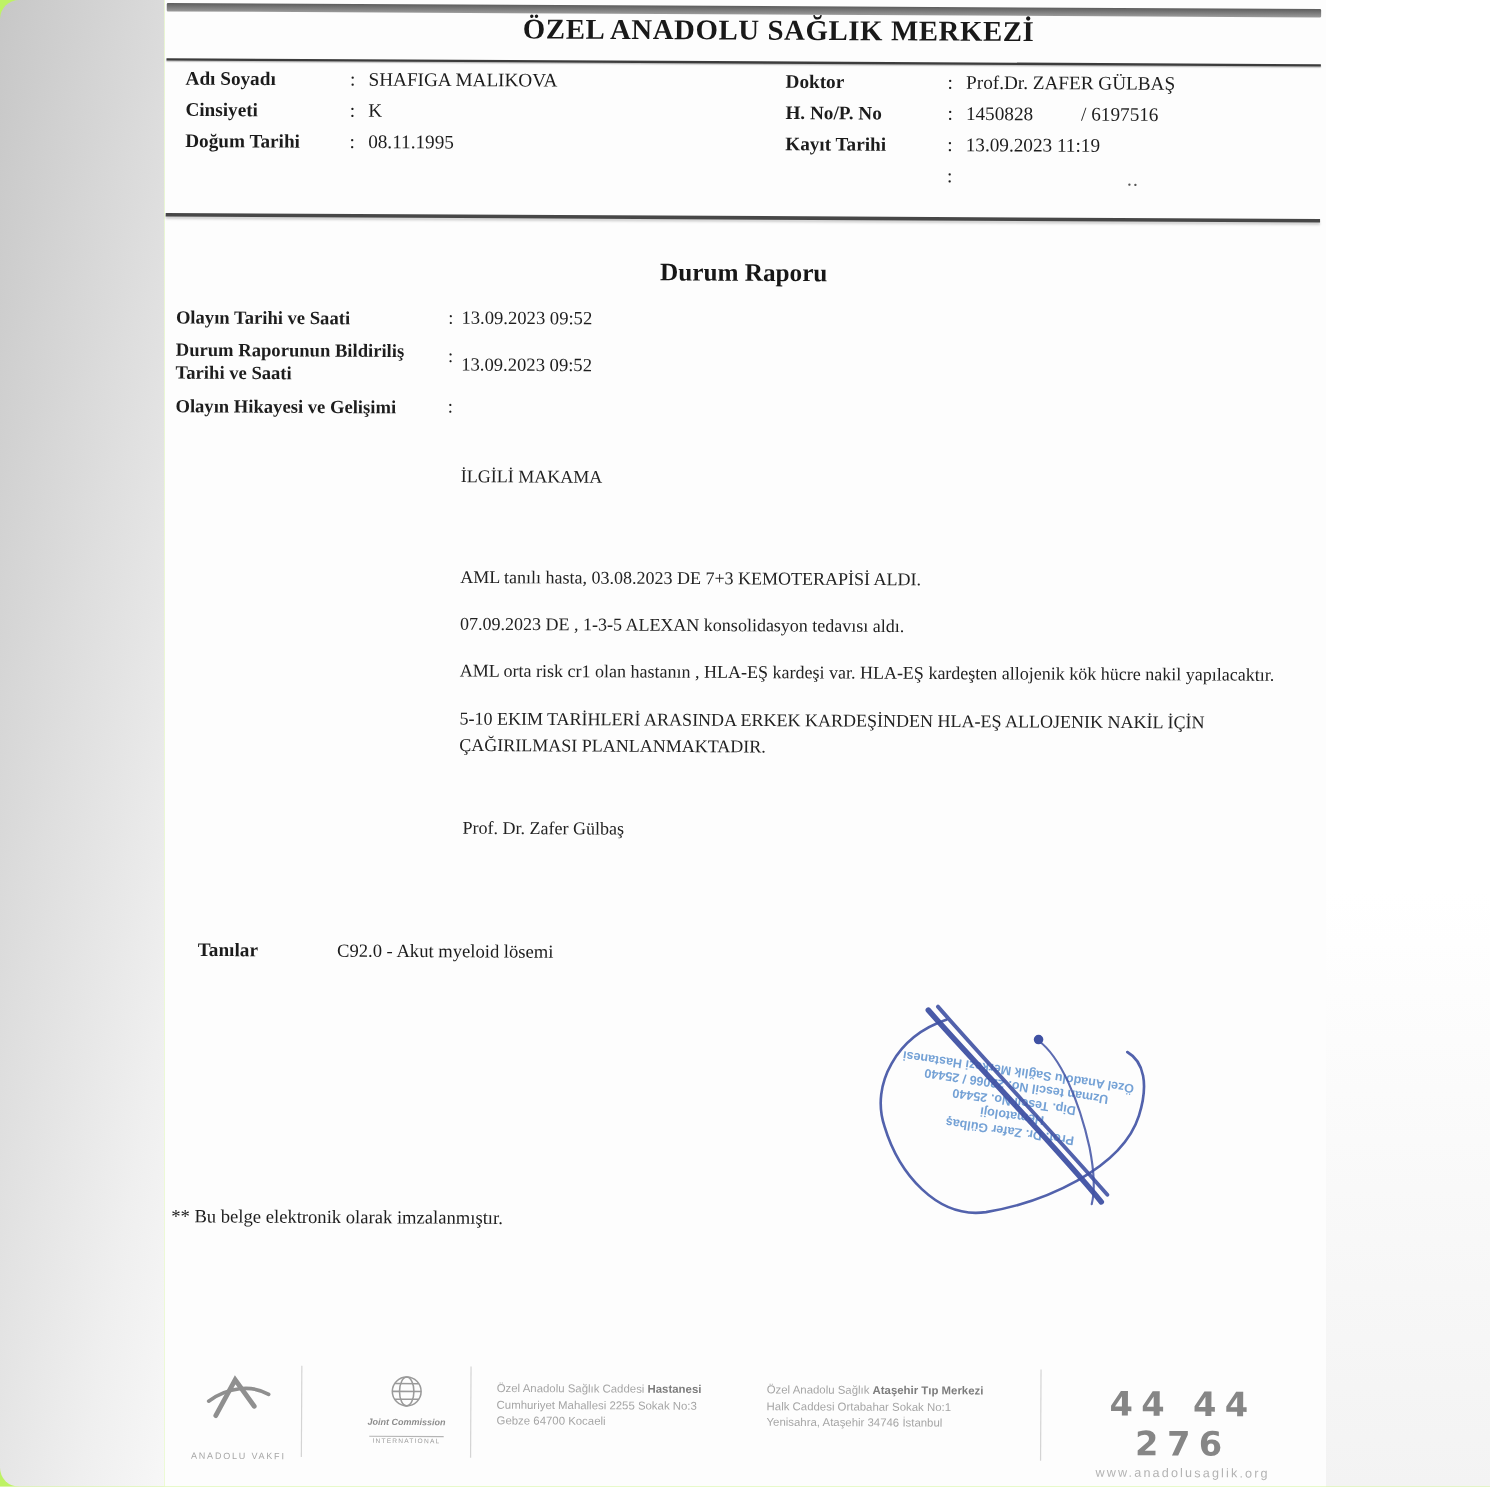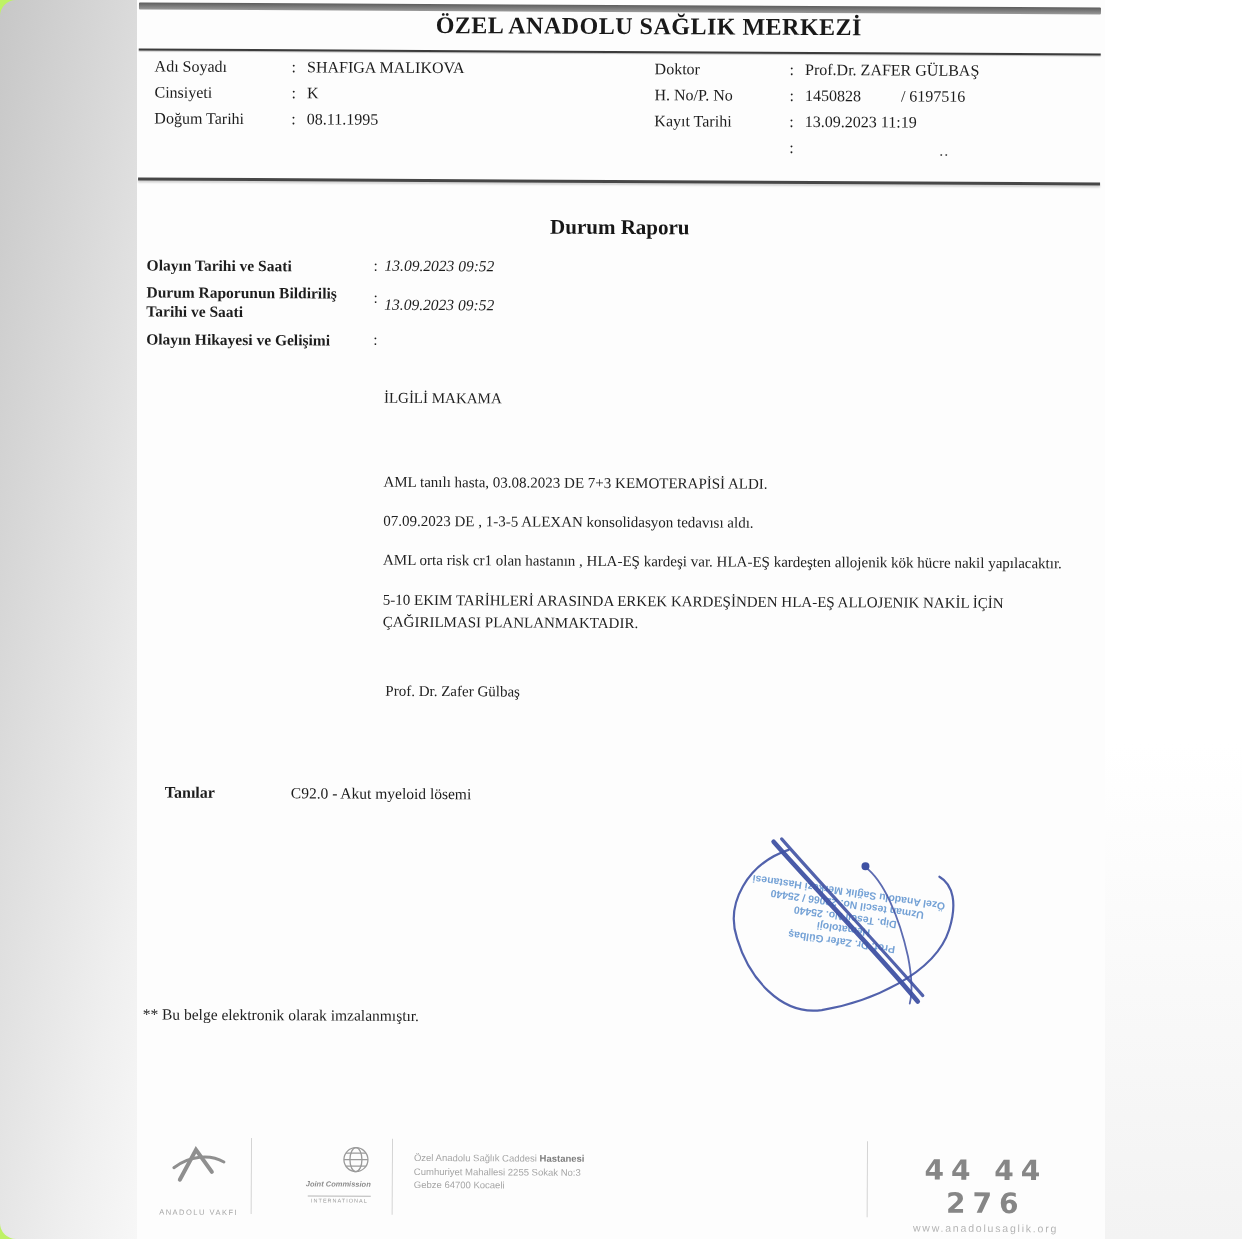--- a/index.html
+++ b/index.html
@@ -18,57 +18,57 @@
           background:linear-gradient(180deg,#5c5c5c,#9a9a9a);border-radius:1px;}
   .hosp-title{position:absolute;left:0;right:0;top:13px;text-align:center;
               font-weight:700;font-size:24px;letter-spacing:0.5px;color:#191919;
               transform:translateX(28px);}
   .thinline{position:absolute;left:2px;right:4px;top:51px;height:2px;background:#3c3c3c;
             box-shadow:0 1px 1px rgba(0,0,0,.25);}
   .thickline{position:absolute;left:2px;right:4px;top:180px;height:3px;background:#474747;
              box-shadow:0 2px 2px rgba(0,0,0,.18);}
 
   .info-row{position:absolute;font-size:16px;color:#1c1c1c;white-space:nowrap;}
-  .info-row .lbl{display:inline-block;font-weight:400;}
+  .info-row .lbl{display:inline-block;font-weight:700;}
   .p-row .lbl{width:137px;}
   .d-row .lbl{width:135px;}
   .info-row .val{margin-left:11px;}
   .val-part1{display:inline-block;width:96px;}
   .dots{position:absolute;left:285px;top:2px;color:#555;letter-spacing:1px;}
 
   
   .report-title{position:absolute;left:0;right:0;top:215px;text-align:center;
                 font-weight:700;font-size:21px;color:#161616;}
   .f-row{position:absolute;font-size:15.5px;color:#1d1d1d;}
   .f-lbl{position:absolute;left:11px;top:0;width:232px;font-weight:700;line-height:19px;}
   .f-colon{position:absolute;left:238px;top:0;}
-  .f-val{position:absolute;left:249px;top:0;white-space:nowrap;font-style:italic;}
+  .f-val{position:absolute;left:249px;top:0;white-space:nowrap;}
 
   .bodytext{position:absolute;left:249px;font-size:15px;color:#222;line-height:20px;}
   .diag-row{position:absolute;top:786px;left:0;font-size:16px;color:#1b1b1b;}
   .diag-lbl{position:absolute;left:11px;font-weight:700;margin-left:21px;}
-  .diag-val{position:absolute;left:158px;white-space:nowrap;font-size:15.5px;}
+  .diag-val{position:absolute;left:148px;white-space:nowrap;font-size:15.5px;}
 
   
   .sig-wrap{position:absolute;left:585px;top:833px;width:260px;height:200px;}
   .stamp{position:absolute;left:8px;top:52px;width:240px;transform:rotate(188deg);
          font-family:"Liberation Sans",sans-serif;font-size:10.5px;line-height:12.5px;
          color:#5d92cf;text-align:center;opacity:.85;font-weight:700;}
   .sig-svg{position:absolute;left:0;top:0;}
 
   .footnote{position:absolute;left:11px;top:1008px;font-size:15.5px;color:#1e1e1e;}
 
   
   .footer{position:absolute;left:0;top:1138px;width:968px;height:84px;
           font-family:"Liberation Sans",sans-serif;color:#a3a3a3;}
   .fdiv{position:absolute;top:2px;height:76px;width:1px;background:#d4d4d4;}
   .fdiv1{left:120px;}.fdiv2{left:261px;}.fdiv3{left:736px;}
   .flogo1{position:absolute;left:18px;top:6px;width:100px;text-align:center;}
   .flogo1 .cap{font-size:7.5px;letter-spacing:1.5px;color:#a6a6a6;margin-top:18px;}
-  .flogo2{position:absolute;left:148px;top:8px;width:92px;text-align:right;}
+  .flogo2{position:absolute;left:162px;top:8px;width:92px;text-align:center;}
   .flogo2 .l1{font-size:7.5px;font-weight:700;color:#8c8c8c;font-style:italic;margin-top:1px;}
   .flogo2 .l2{font-size:5.5px;letter-spacing:1px;color:#9c9c9c;border-top:1px solid #b5b5b5;
               display:inline-block;padding:1px 3px 0;}
   .faddr{position:absolute;top:14px;font-size:9.5px;line-height:13.5px;color:#a5a5a5;}
   .faddr b{color:#7c7c7c;}
   .faddr1{left:283px;width:215px;}
   .faddr2{left:508px;width:220px;}
   .fphone{position:absolute;left:755px;top:14px;width:200px;text-align:center;}
   .fphone .num{font-size:28px;font-weight:700;letter-spacing:7px;color:#868686;
                font-family:"DejaVu Sans",sans-serif;}
@@ -188,20 +188,25 @@
           <div class="l2">INTERNATIONAL</div>
         </div>
         <div class="fdiv fdiv2"></div>
 
         <div class="faddr faddr1">
           <span>Özel Anadolu Sağlık Caddesi </span><b>Hastanesi</b><br>
           <span>Cumhuriyet Mahallesi 2255 Sokak No:3</span><br>
           <span>Gebze 64700 Kocaeli</span>
         </div>
 
+        <div class="faddr faddr2">
+          <span>Özel Anadolu Sağlık </span><b>Ataşehir Tıp Merkezi</b><br>
+          <span>Halk Caddesi Ortabahar Sokak No:1</span><br>
+          <span>Yenisahra, Ataşehir 34746 İstanbul</span>
+        </div>
         <div class="fdiv fdiv3"></div>
 
         <div class="fphone">
           <div class="num">44 44 276</div>
           <div class="web">www.anadolusaglik.org</div>
         </div>
       </div>
 
     </div>
   </div>

